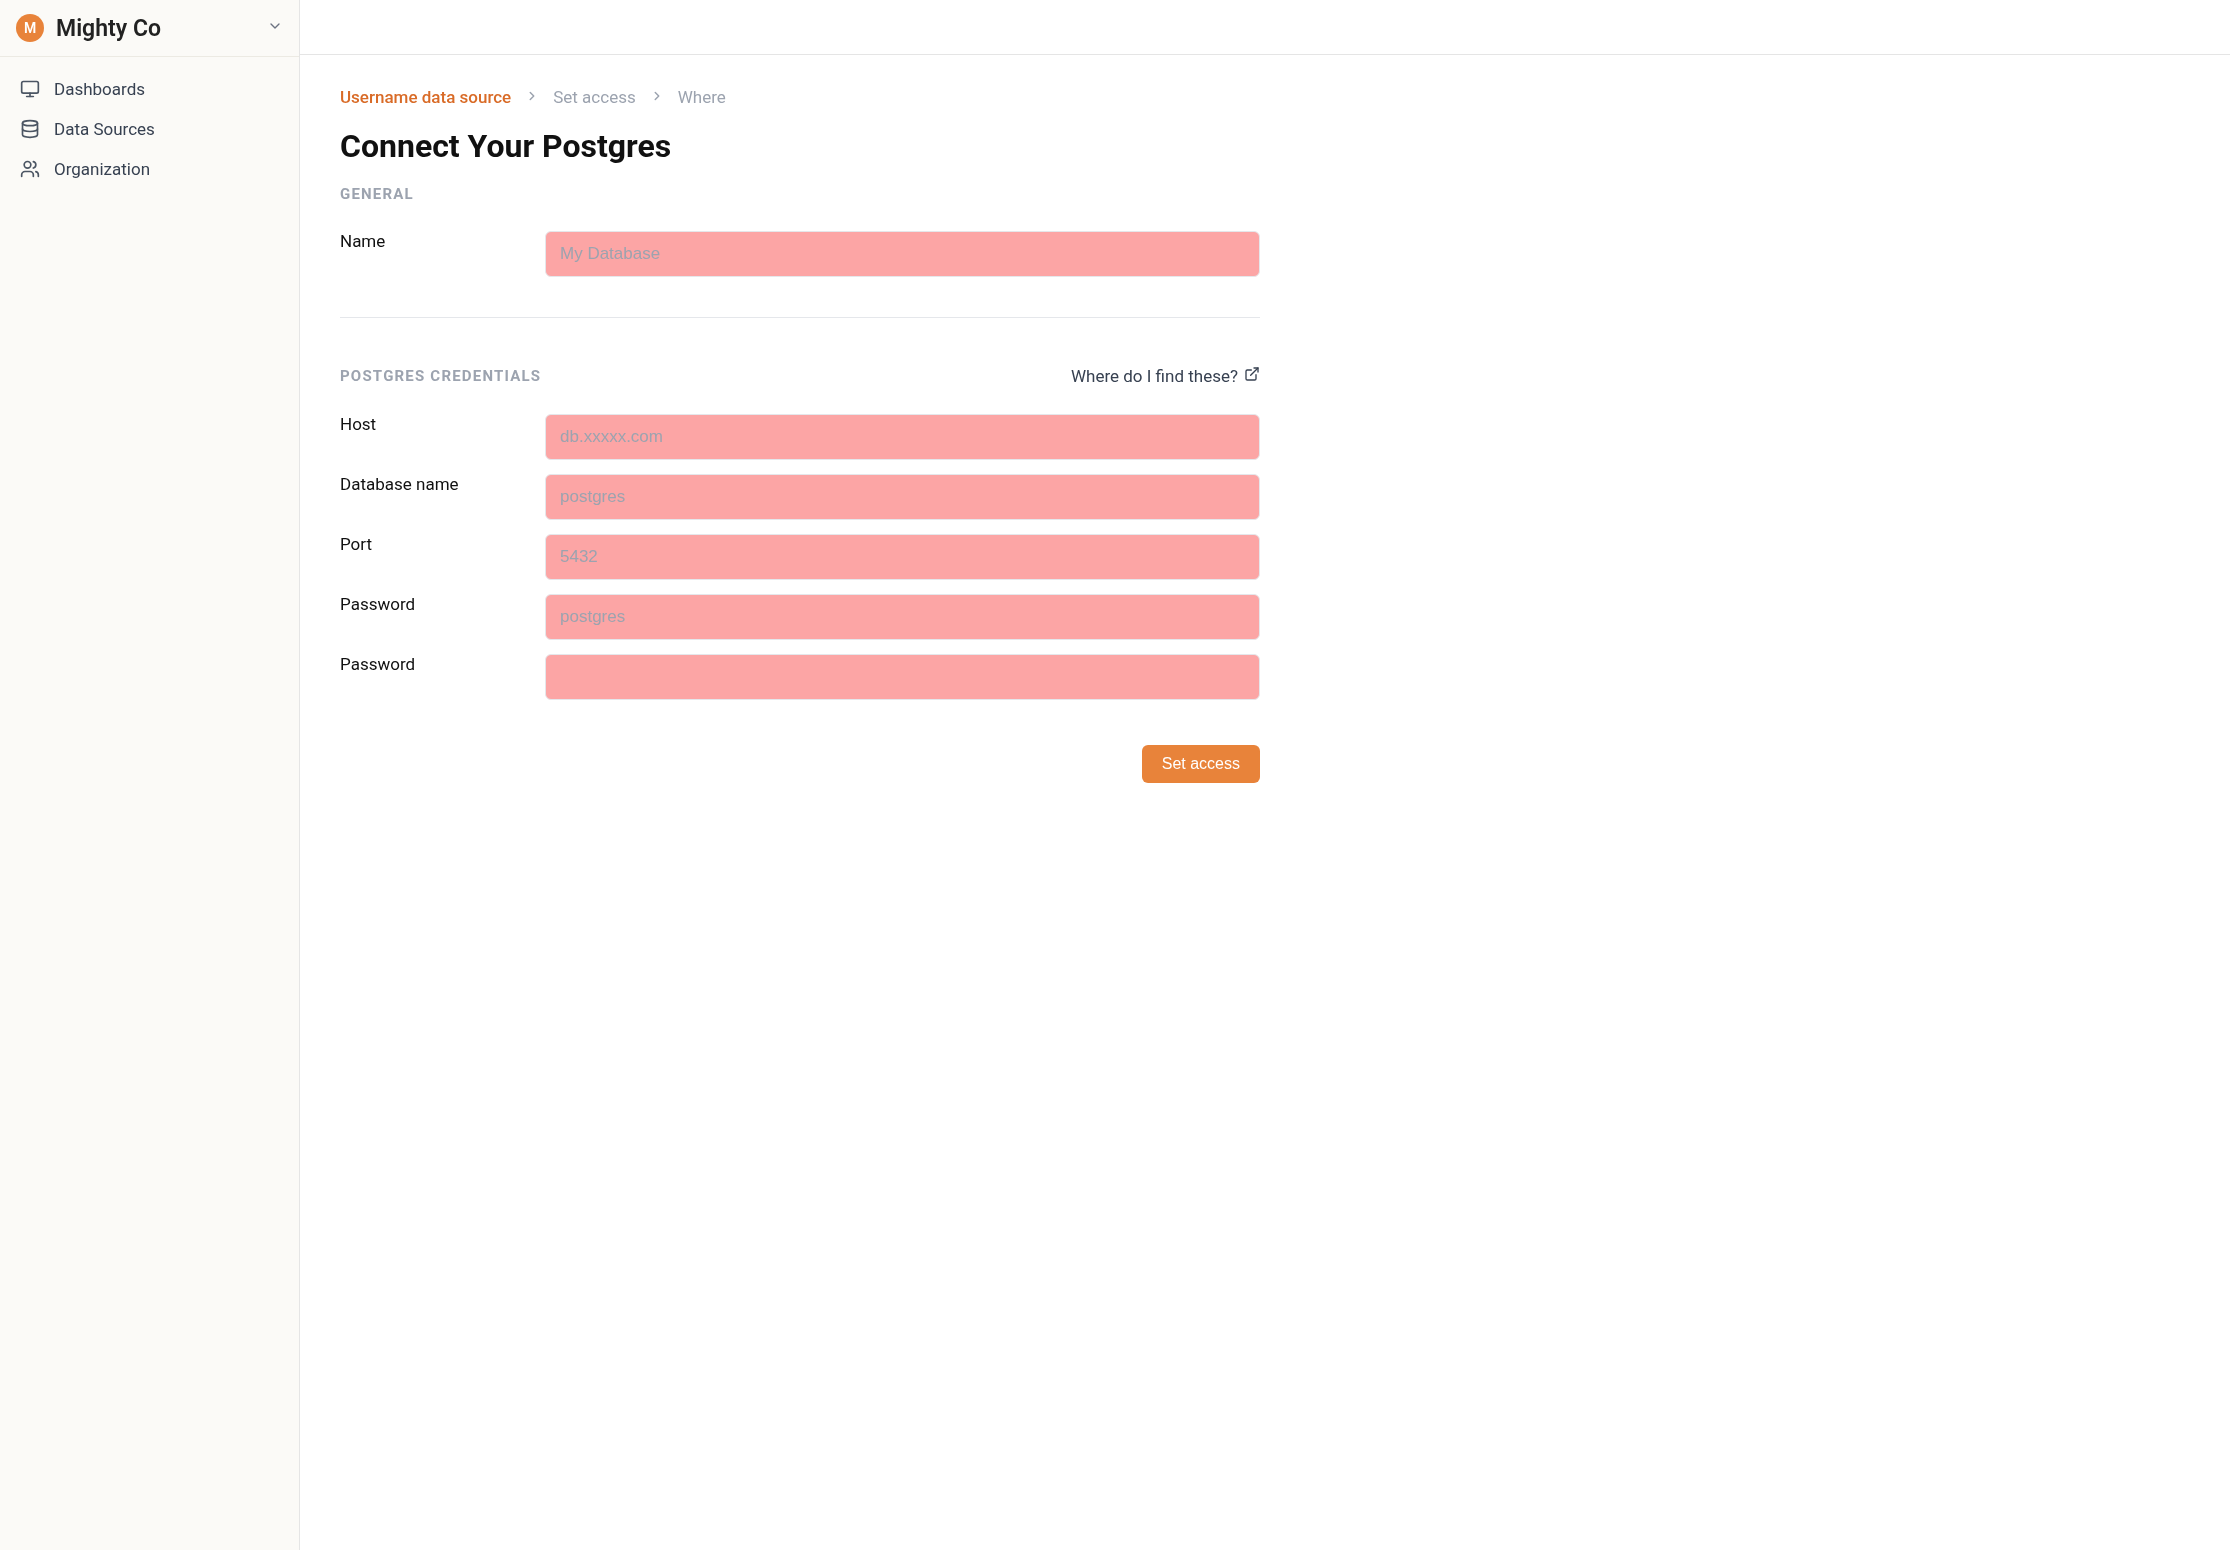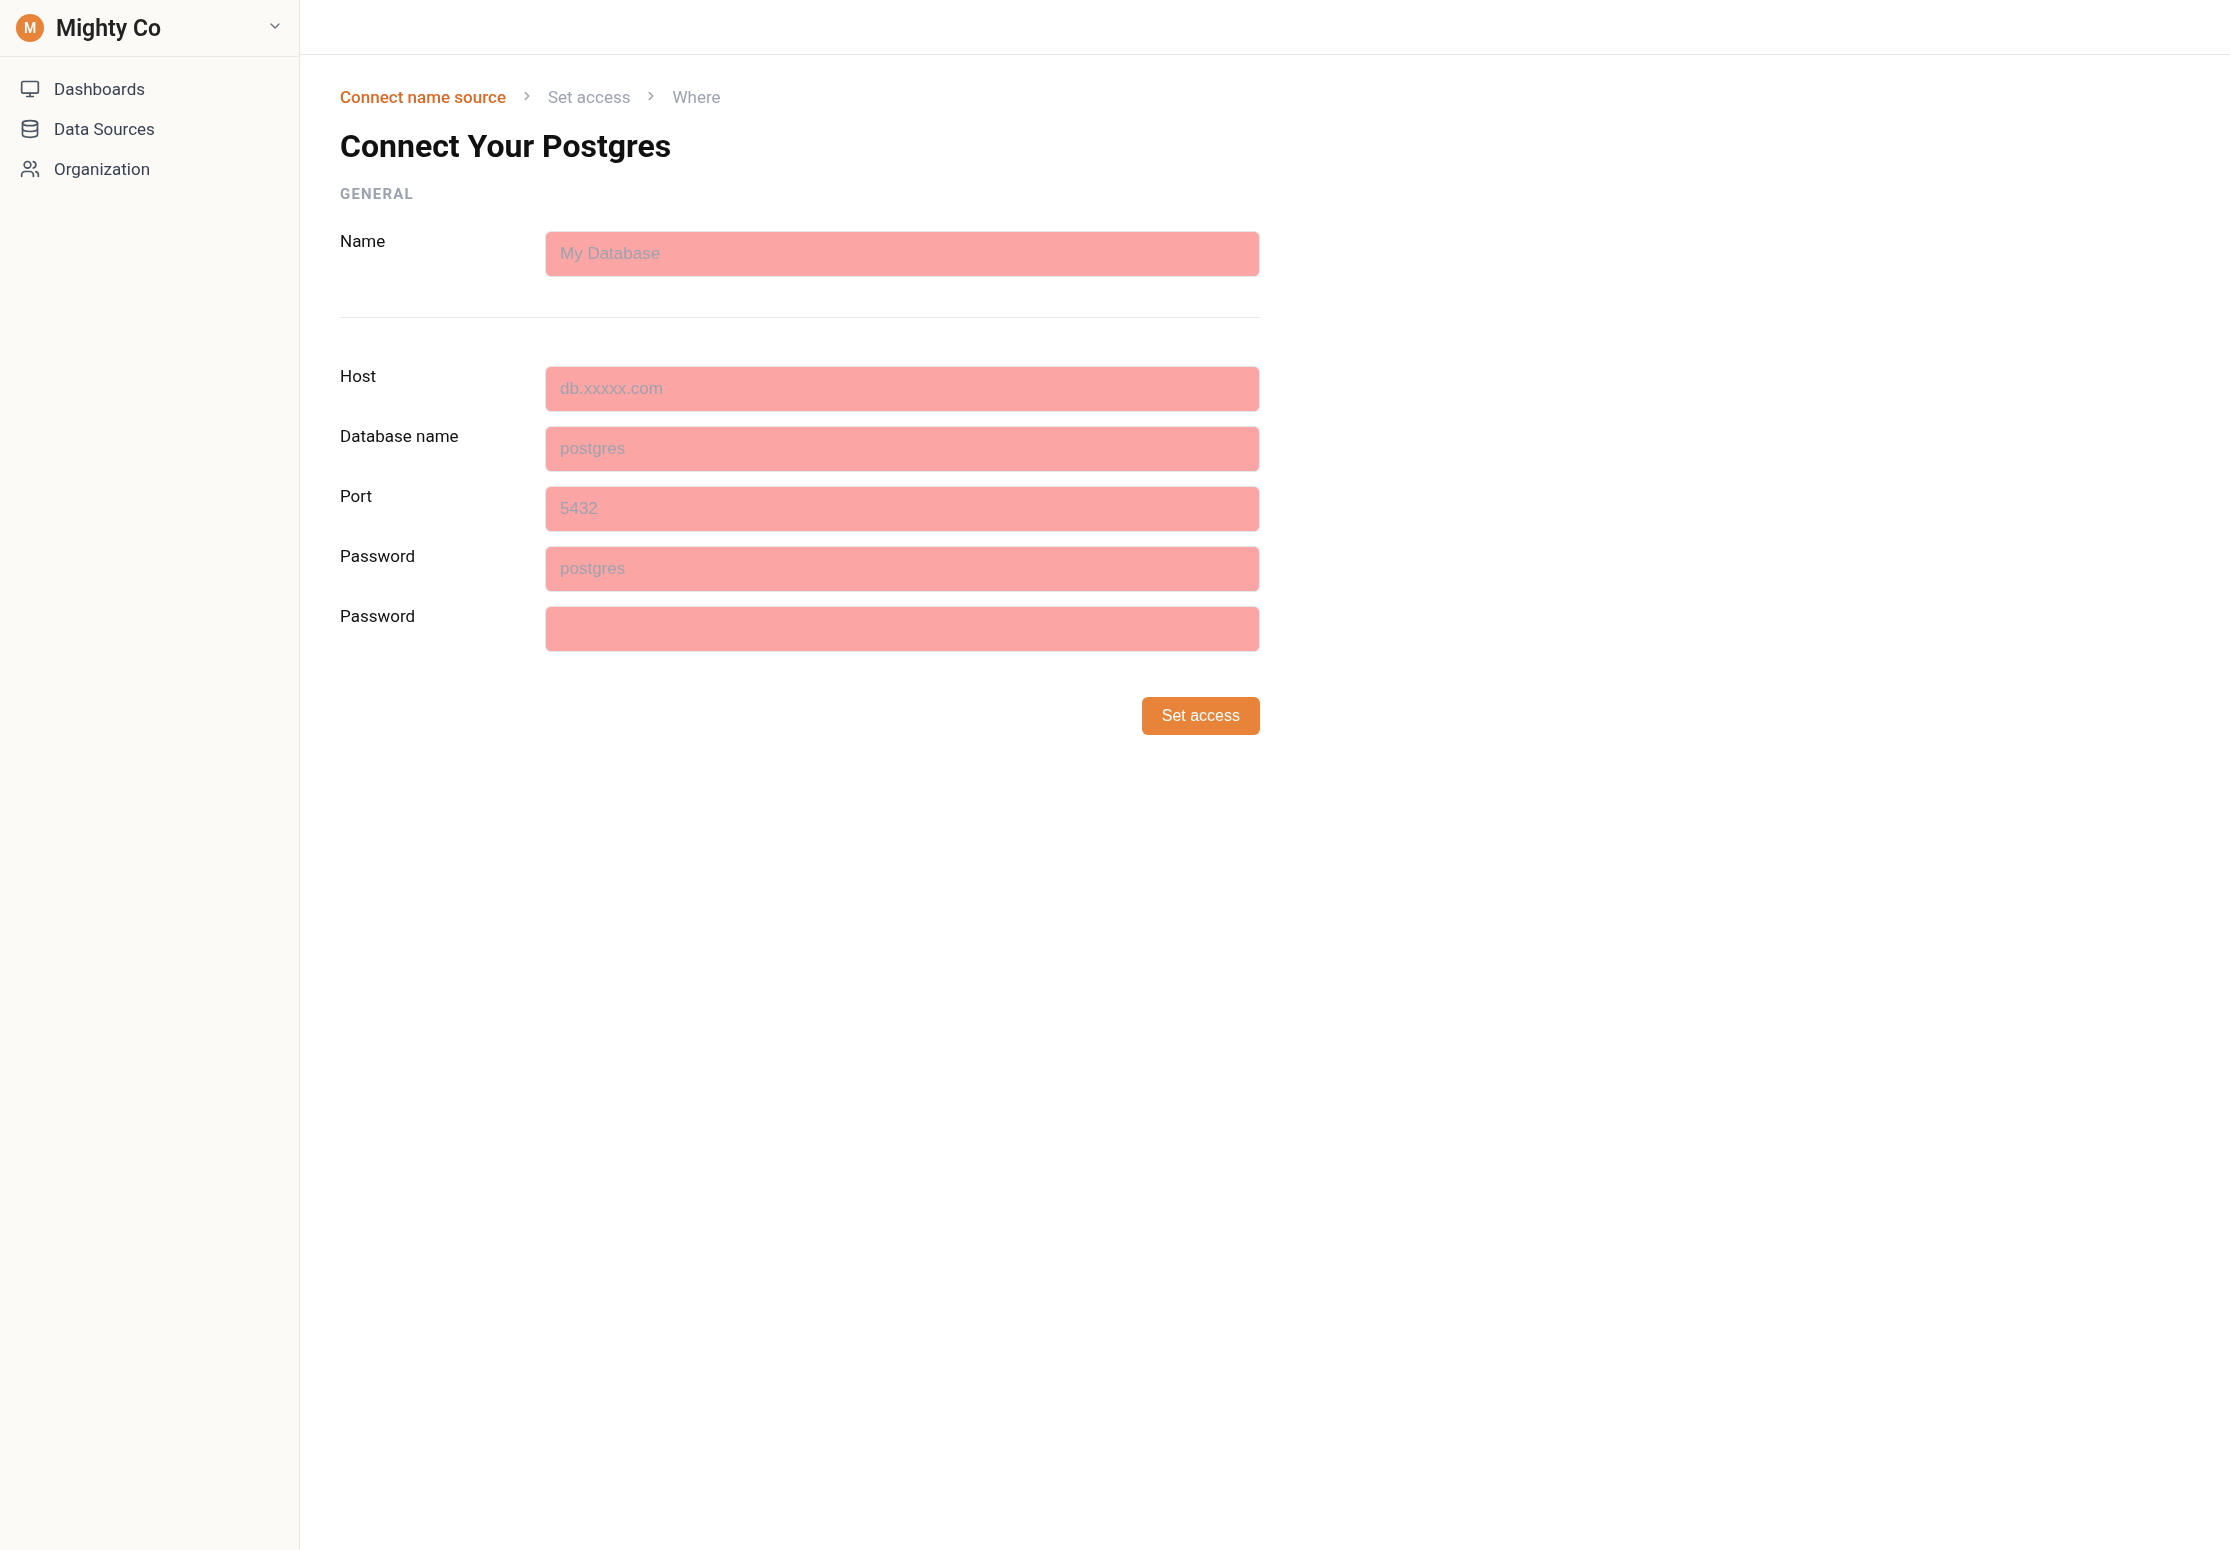--- a/index.html
+++ b/index.html
@@ -211,21 +211,21 @@
       <span>Organization</span>
     </div>
   </nav>
 </aside>
 
 <main class="main">
   <div class="topbar"></div>
   <div class="content">
 
     <nav class="breadcrumb">
-      <span class="active">Connect name source</span>
+      <span class="active">Username data source</span>
       <span class="sep">
         <svg width="14" height="14" viewBox="0 0 24 24" fill="none" stroke="currentColor" stroke-width="2.5" stroke-linecap="round" stroke-linejoin="round">
             <polyline points="9 18 15 12 9 6"></polyline>
           </svg>
       </span>
       <span class="inactive">Set access</span>
       <span class="sep">
         <svg width="14" height="14" viewBox="0 0 24 24" fill="none" stroke="currentColor" stroke-width="2.5" stroke-linecap="round" stroke-linejoin="round">
             <polyline points="9 18 15 12 9 6"></polyline>
           </svg>
@@ -236,20 +236,33 @@
     <h1 class="page-title">Connect Your Postgres</h1>
 
     <div class="section-label">GENERAL</div>
     <div class="form-row">
       <label class="form-label">Name</label>
       <input class="form-input" type="text" placeholder="My Database" style="">
     </div>
 
     <hr class="divider">
 
+    <div class="section-header">
+      <div class="section-label">POSTGRES CREDENTIALS</div>
+      <a class="help-link">
+        <span>Where do I find these?</span>
+        <span>
+          <svg viewBox="0 0 24 24" fill="none" stroke="currentColor" stroke-width="2" stroke-linecap="round" stroke-linejoin="round">
+              <path d="M18 13v6a2 2 0 0 1-2 2H5a2 2 0 0 1-2-2V8a2 2 0 0 1 2-2h6"></path>
+              <polyline points="15 3 21 3 21 9"></polyline>
+              <line x1="10" y1="14" x2="21" y2="3"></line>
+            </svg>
+        </span>
+      </a>
+    </div>
 
     <div class="form-row">
       <label class="form-label">Host</label>
       <input class="form-input" type="text" placeholder="db.xxxxx.com" style="">
     </div>
     <div class="form-row">
       <label class="form-label">Database name</label>
       <input class="form-input" type="text" placeholder="postgres" style="">
     </div>
     <div class="form-row">

